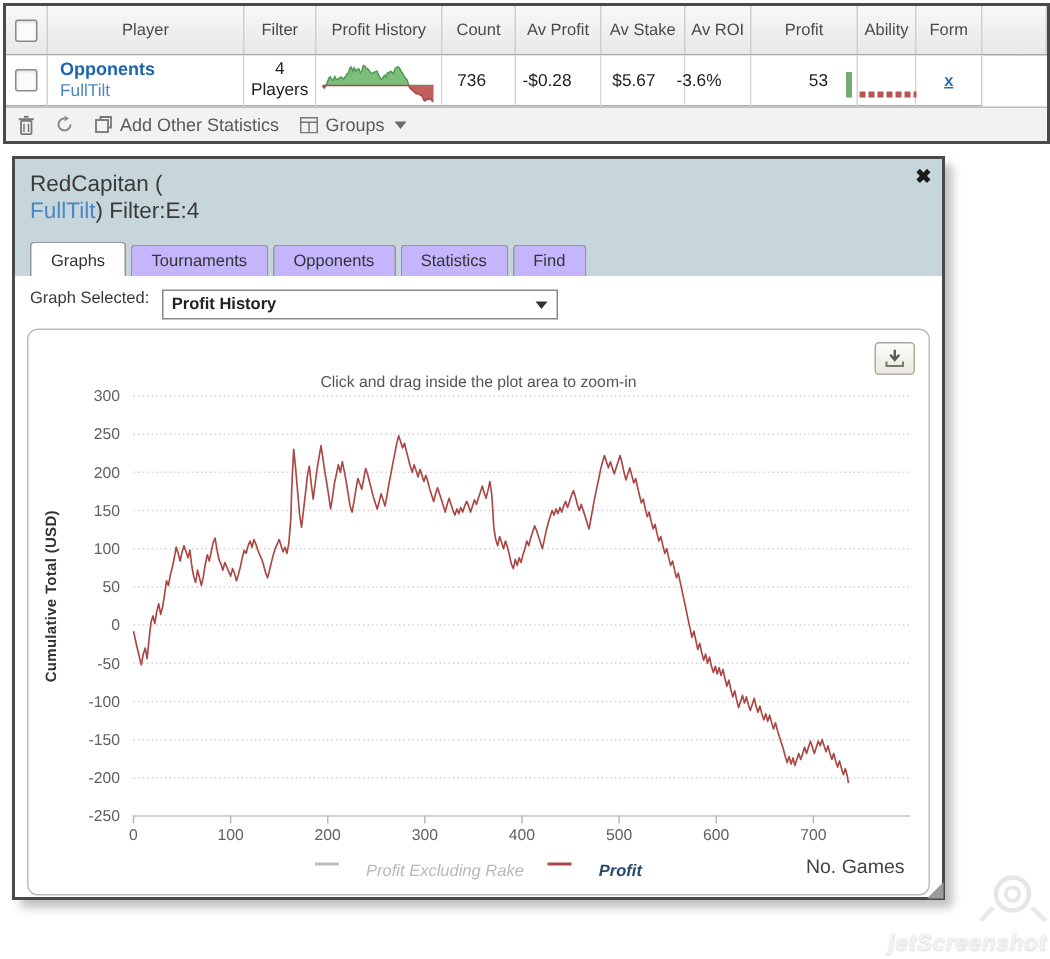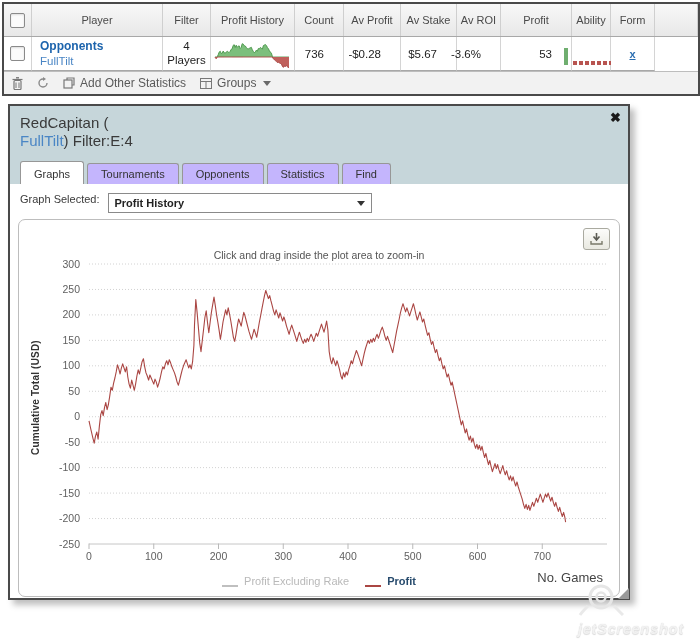--- a/index.html
+++ b/index.html
@@ -42,29 +42,29 @@
   .gselect{width:250px;height:18px;border:1px solid #8a8a8a;background:#fff;display:flex;align-items:center;justify-content:space-between;padding:0 6px;font-size:11px;font-weight:bold;color:#222;cursor:pointer;}
   .gselect .caret{border-top-color:#333;}
 
   
   .chart-box{position:relative;margin:2px 8px 0 8px;height:376px;border:1px solid #bdbdbd;border-radius:7px;background:#fff;}
   .chart-title{position:absolute;top:9px;left:0;width:100%;text-align:center;font-size:15px;font-weight:bold;color:#4572a7;}
   .chart-sub{position:absolute;top:29px;left:0;width:100%;text-align:center;font-size:10.5px;color:#555;}
   .ylabel{position:absolute;left:-49px;top:172px;width:130px;text-align:center;transform:rotate(-90deg);font-size:10px;font-weight:bold;color:#333;letter-spacing:.2px;}
   .dl-btn{position:absolute;top:8px;right:9px;width:25px;height:20px;border:1px solid #aaaaa0;border-radius:3px;background:linear-gradient(#fcfcfa,#e9e9e1);display:flex;align-items:center;justify-content:center;cursor:pointer;}
   .legend{position:absolute;bottom:9px;left:0;width:100%;display:flex;justify-content:center;gap:16px;font-size:11px;}
-  .legend .item{display:flex;align-items:flex-end;gap:6px;cursor:pointer;}
+  .legend .item{display:flex;align-items:flex-start;gap:18px;cursor:pointer;font-style:italic;}
   .legend .dash{width:16px;height:2px;}
   .nogames{position:absolute;right:16px;bottom:11px;font-size:13px;color:#444;}
   .plot-svg{position:absolute;left:0;top:0;}
   .plot-svg text{font-family:"Liberation Sans",sans-serif;}
   .resize-handle{position:absolute;right:-1px;bottom:-1px;width:0;height:0;border-left:11px solid transparent;border-bottom:11px solid #9a9a9a;}
 
   
-  .watermark{position:absolute;right:2px;bottom:2px;width:120px;text-align:left;pointer-events:none;}
+  .watermark{position:absolute;right:2px;bottom:2px;width:120px;text-align:right;pointer-events:none;}
   .wm-text{font-size:15px;font-weight:bold;font-style:italic;color:#f2f2f2;text-shadow:0 0 1px #d5d5d5,0 1px 1px #dcdcdc;letter-spacing:.5px;}
 </style>
 </head>
 <body>
 
 <div class="top-table">
   <div class="tgrid thead">
     <div class="cell">
         <span class="checkbox"></span>
       </div>

